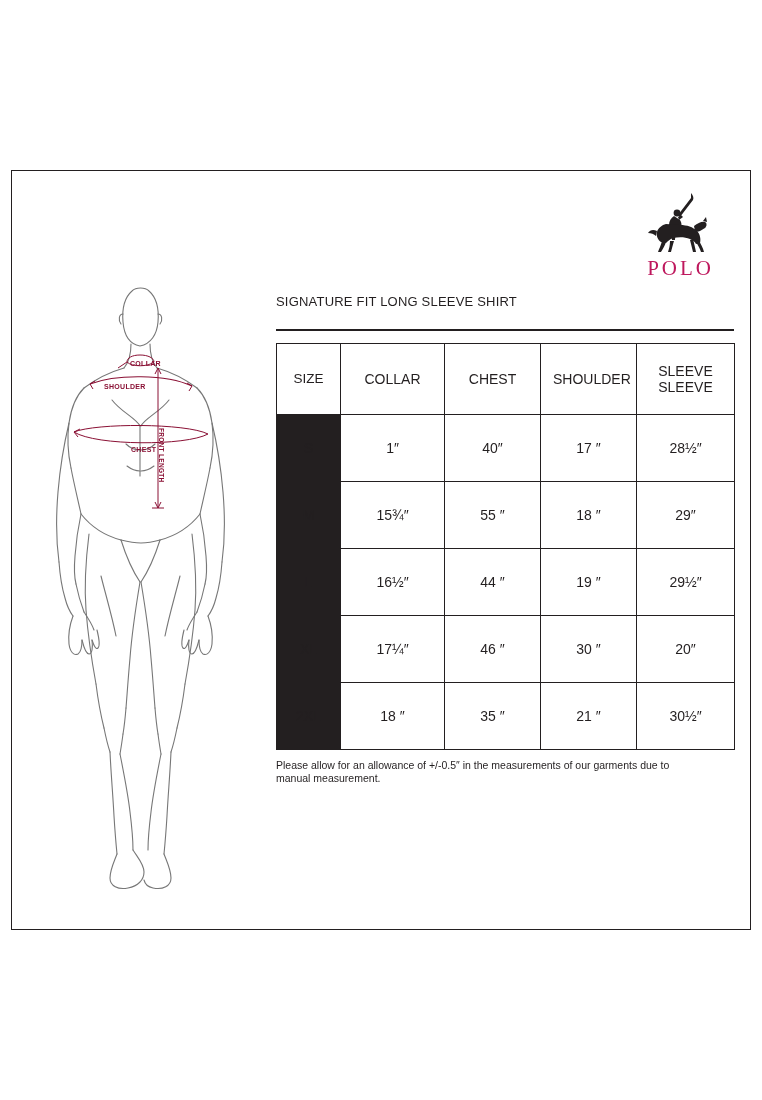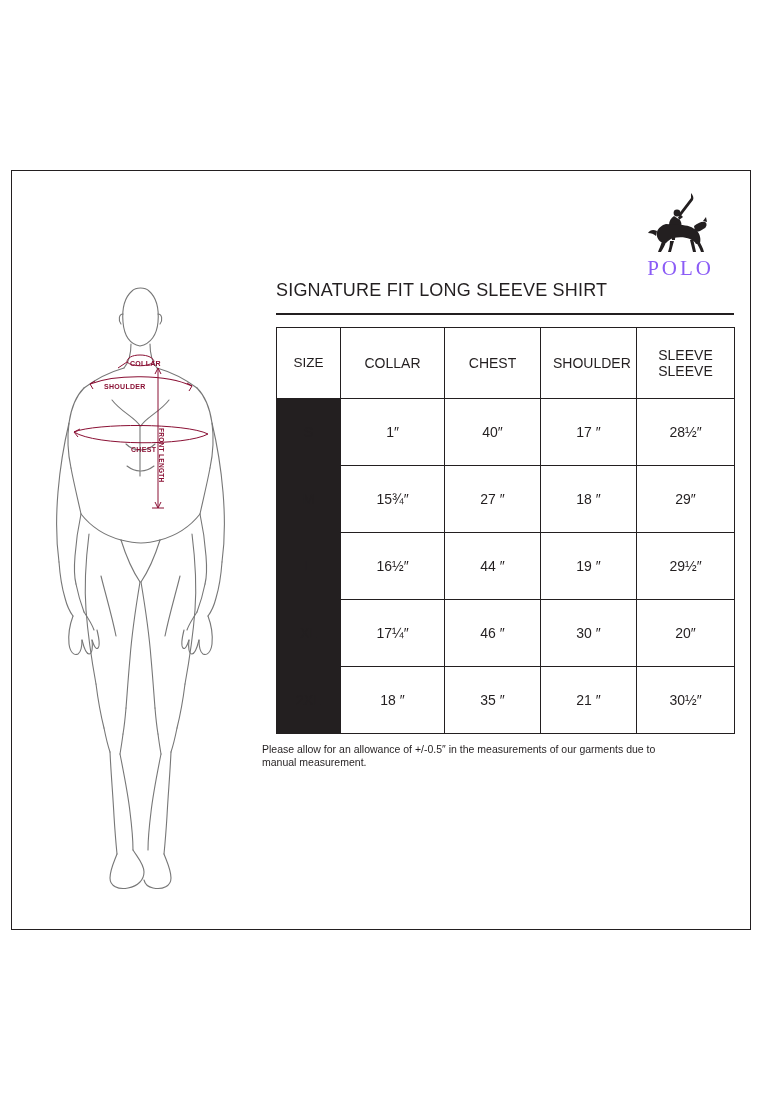--- a/index.html
+++ b/index.html
@@ -57,32 +57,33 @@
   .brand-mark {
     display: block;
     margin-left: auto;
     margin-right: 6px;
   }
   .brand-name {
     font-family: "Liberation Serif", serif;
     letter-spacing: 3px;
     font-size: 21px;
     line-height: 23px;
-    color: #8b5cf6;
+    color: #be185d;
     margin-top: 4px;
     margin-right: 8px;
     text-align: right;
     font-weight: 400;
   }
   .title {
-    font-size: 18px;
+    font-size: 13px;
     color: #231f20;
     letter-spacing: .2px;
+    margin-top: 14px;
     padding-left: 14px;
-    padding-bottom: 12px;
+    padding-bottom: 20px;
   }
   .title-rule {
     border-bottom: 2px solid #231f20;
     margin: 0 0 0 14px;
     width: 458px;
   }
 
   
   table.size-table {
     border-collapse: collapse;
@@ -119,20 +120,21 @@
 
   td.size-cell {
     background: #231f20;
     color: #ffffff;
     font-size: 14px;
   }
   .meas {
     font-size: 15px;
   }
   .note {
+    margin-left: 14px;
     margin-top: 9px;
     width: 420px;
     font-size: 10.5px;
     line-height: 13px;
     color: #231f20;
     font-family: "Liberation Sans", sans-serif;
   }
 
   
   .fig-label {
@@ -330,21 +332,21 @@
           <tr>
             <td class="size-cell">S</td>
             <td class="meas">1″</td>
             <td class="meas">40″</td>
             <td class="meas">17 ″</td>
             <td class="meas">28½″</td>
           </tr>
           <tr>
             <td class="size-cell">M</td>
             <td class="meas">15¾″</td>
-            <td class="meas">27 ″</td>
+            <td class="meas">55 ″</td>
             <td class="meas">18 ″</td>
             <td class="meas">29″</td>
           </tr>
           <tr>
             <td class="size-cell">L</td>
             <td class="meas">16½″</td>
             <td class="meas">44 ″</td>
             <td class="meas">19 ″</td>
             <td class="meas">29½″</td>
           </tr>

